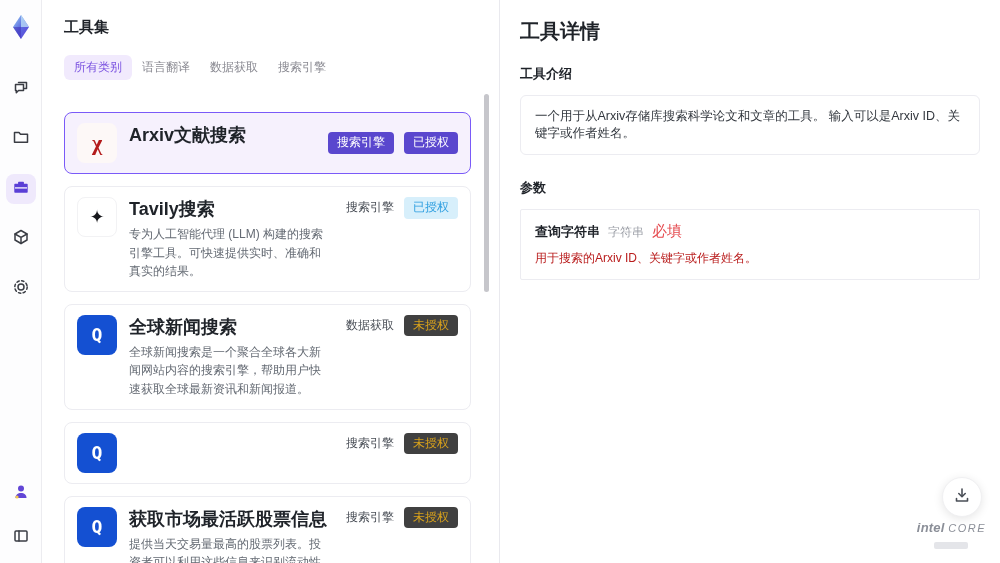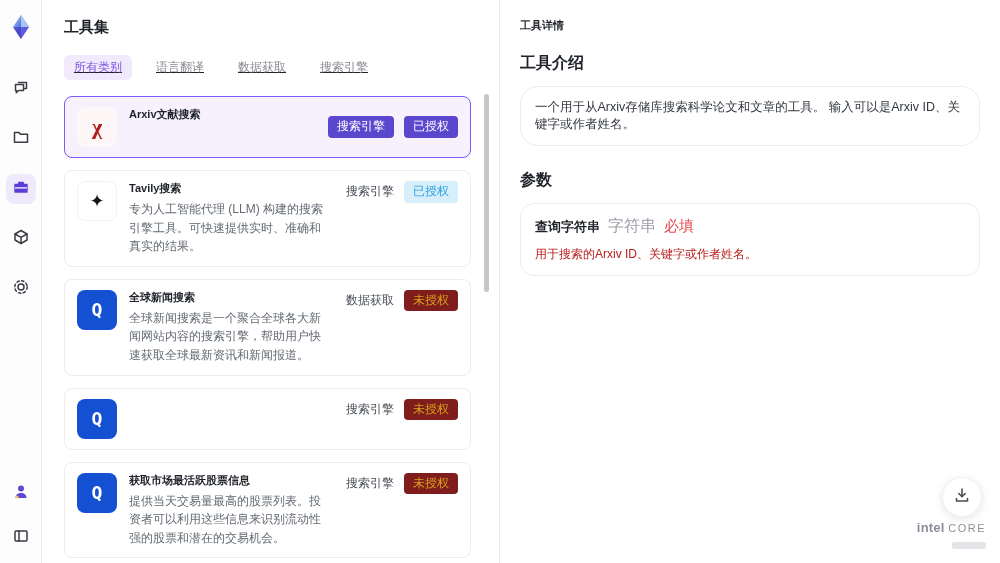--- a/index.html
+++ b/index.html
@@ -15,69 +15,69 @@
   .nav-item { width:30px; height:30px; border-radius:8px; display:flex; align-items:center;
               justify-content:center; cursor:pointer; }
   .nav-item.active { background:#efe9fc; }
   .sidebar-spacer { flex:1; }
   .sidebar-bottom { display:flex; flex-direction:column; gap:14px; align-items:center; }
 
   
   .list-panel { width:458px; flex:0 0 458px; position:relative; padding:18px 28px 0 22px;
                 border-right:1px solid #e9e9ee; background:#fff; }
   .page-title { font-size:15px; font-weight:bold; margin-bottom:18px; }
-  .tabs { display:flex; gap:14px; margin-bottom:16px;text-decoration:underline; }
+  .tabs { display:flex; margin-bottom:32px; }
   .tab { font-size:12px; color:#8a8a92; padding:4px 10px; border-radius:6px; cursor:pointer; white-space:nowrap; }
   .tab.active { background:#f1eafd; color:#7a52e0; }
 
   .tools { display:flex; flex-direction:column; gap:12px; }
   .tool-card { display:flex; align-items:flex-start; gap:12px; padding:10px 12px;
                border:1px solid #ececf1; border-radius:8px; background:#fff; cursor:pointer; }
   .tool-card.selected { border:1.5px solid #7a5af8; background:#f6f1fd; }
   .tool-icon { width:40px; height:40px; border-radius:8px; flex:0 0 40px; display:flex;
                align-items:center; justify-content:center; font-weight:bold; }
   .tool-icon.arxiv { background:#fdf8f7; color:#b31b1b; font-size:22px;
                      font-family:"Liberation Serif","DejaVu Serif",serif; }
   .tool-icon.tavily { background:#fff; color:#17181c; font-size:18px; border:1px solid #f2f2f4; }
   .tool-icon.bluenews { background:#1450d2; color:#fff; font-size:18px;
                         font-family:"DejaVu Sans Mono",monospace; }
   .tool-text { flex:1; min-width:0; }
-  .tool-name { font-size:11px; font-weight:bold; color:#1f2329; }
+  .tool-name { font-size:18px; font-weight:bold; color:#1f2329; }
   .tool-desc { font-size:12px; color:#646a73; line-height:1.55; margin-top:4px; }
   .tool-meta { display:flex; gap:10px; align-items:center; margin-left:4px; white-space:nowrap; }
   .tool-card.selected .tool-meta { align-self:center; }
   .cat-text { font-size:12px; color:#4a4f57; }
   .pill { font-size:12px; padding:3px 9px; border-radius:4px; line-height:1.3; }
   .pill.purple { background:#5a47ce; color:#fff; }
   .pill.blue { background:#d7effb; color:#2f9fe0; }
-  .pill.yellow { background:#7f1d1d; color:#d9a21b; }
+  .pill.yellow { background:#404040; color:#d9a21b; }
 
   .scroll-thumb { position:absolute; right:10px; top:94px; width:5px; height:198px;
                   border-radius:3px; background:#c6c6cb; cursor:pointer; }
 
   
   .details-panel { flex:1; padding:18px 20px 0; position:relative; background:#fff; }
-  .details-title { font-size:11px; font-weight:bold; margin-bottom:20px; }
-  .section-heading { font-size:16px; font-weight:bold; margin-bottom:12px; }
-  .info-box { border:1px solid #ececf1; border-radius:18px; background:#fff;
+  .details-title { font-size:20px; font-weight:bold; margin-bottom:20px; }
+  .section-heading { font-size:13px; font-weight:bold; margin-bottom:12px; }
+  .info-box { border:1px solid #ececf1; border-radius:6px; background:#fff;
               padding:12px 14px; font-size:12.5px; color:#33383f; margin-bottom:24px; }
-  .param-box { border:1px solid #ececf1; border-radius:14px; background:#fff; padding:12px 14px; }
+  .param-box { border:1px solid #ececf1; border-radius:2px; background:#fff; padding:12px 14px; }
   .param-head { display:flex; align-items:baseline; gap:8px; }
   .param-name { font-size:13px; font-weight:bold; }
-  .param-type { font-size:16px; color:#9b9ea6; }
+  .param-type { font-size:12px; color:#9b9ea6; }
   .param-required { font-size:15px; color:#e5484d; }
   .param-desc { font-size:12px; color:#b91c1c; margin-top:9px; }
 
   
   .fab-download { position:absolute; right:18px; bottom:46px; width:40px; height:40px;
                   border-radius:50%; background:#fff; border:1px solid #f0f0f2;
                   box-shadow:0 2px 10px rgba(0,0,0,.10); display:flex; align-items:center;
                   justify-content:center; cursor:pointer; }
-  .intel-badge { position:absolute; right:14px; bottom:10px; text-align:right;
-                 color:#8b8f98; line-height:1.1; }
+  .intel-badge { position:absolute; right:14px; bottom:10px; text-align:center;
+                 color:#8b8f98; line-height:1.1;font-style:italic; }
   .intel-badge .row { font-size:13px; }
   .intel-word { font-weight:bold; letter-spacing:.2px; }
   .core-word { letter-spacing:1.5px; font-size:11px; text-transform:uppercase; }
   .intel-sub { display:inline-block; width:34px; height:7px; border-radius:2px;
                background:#e4e5e9; margin-top:3px; }
 </style>
 </head>
 <body>
 
 <div class="app">

